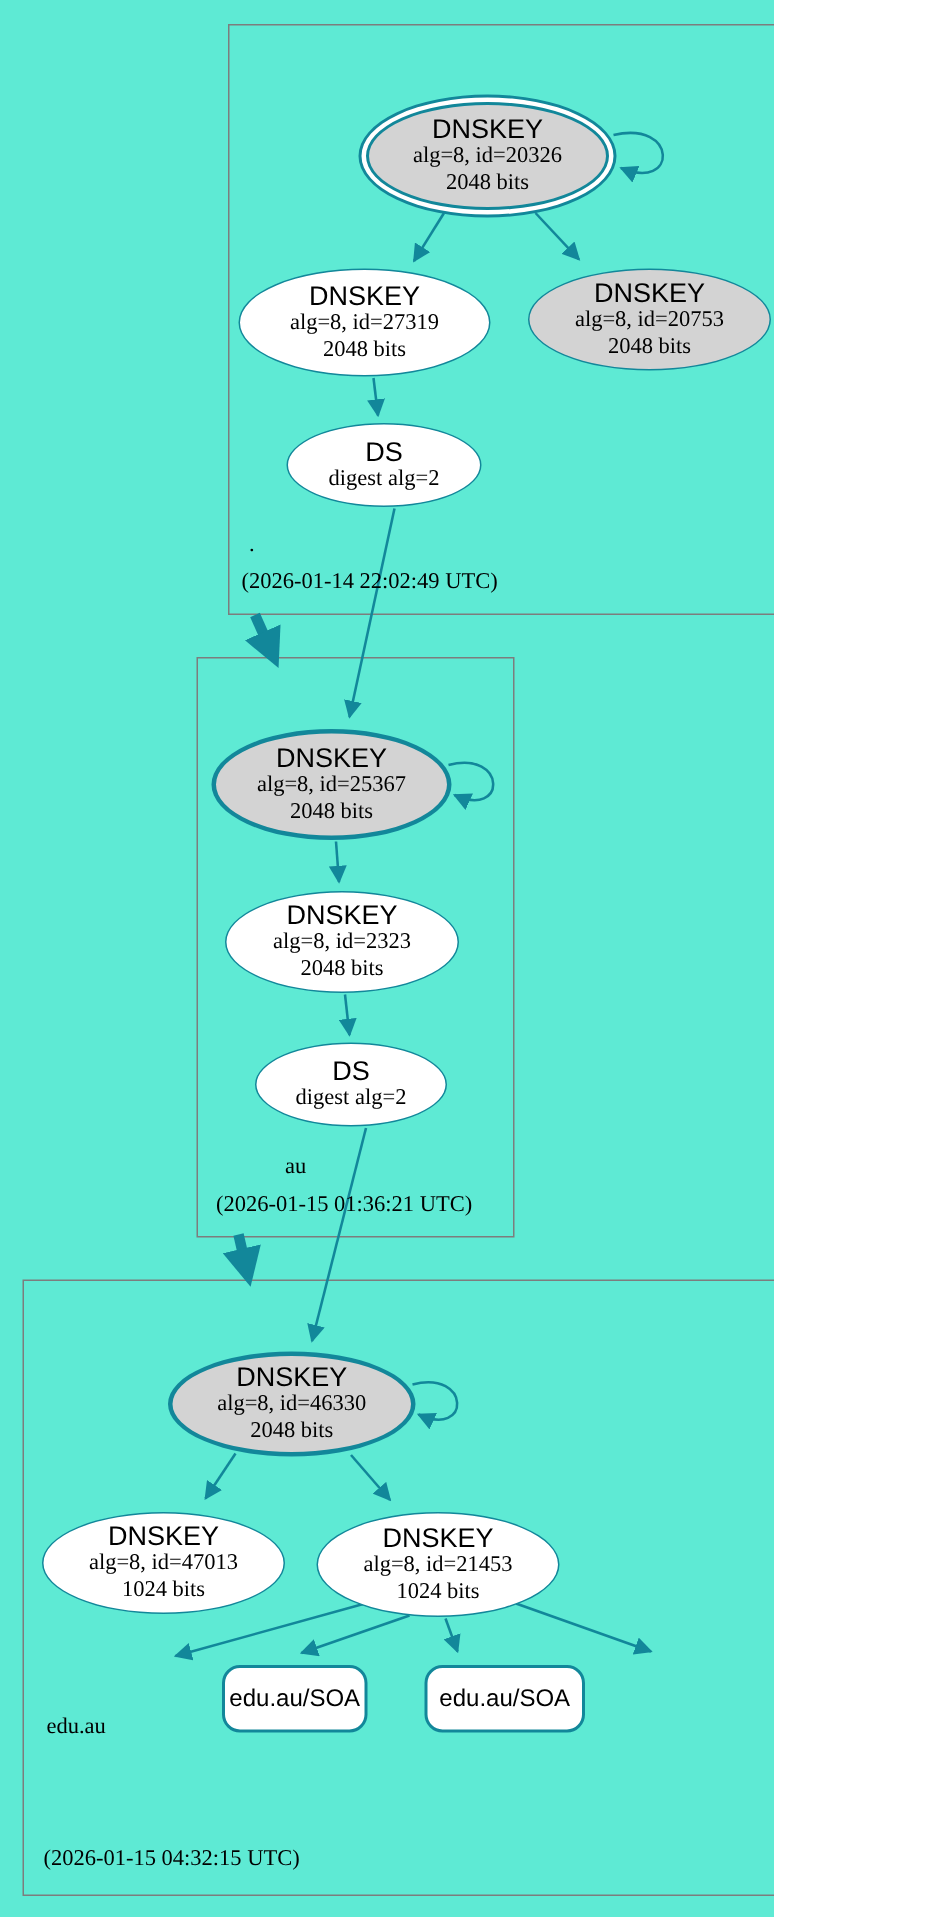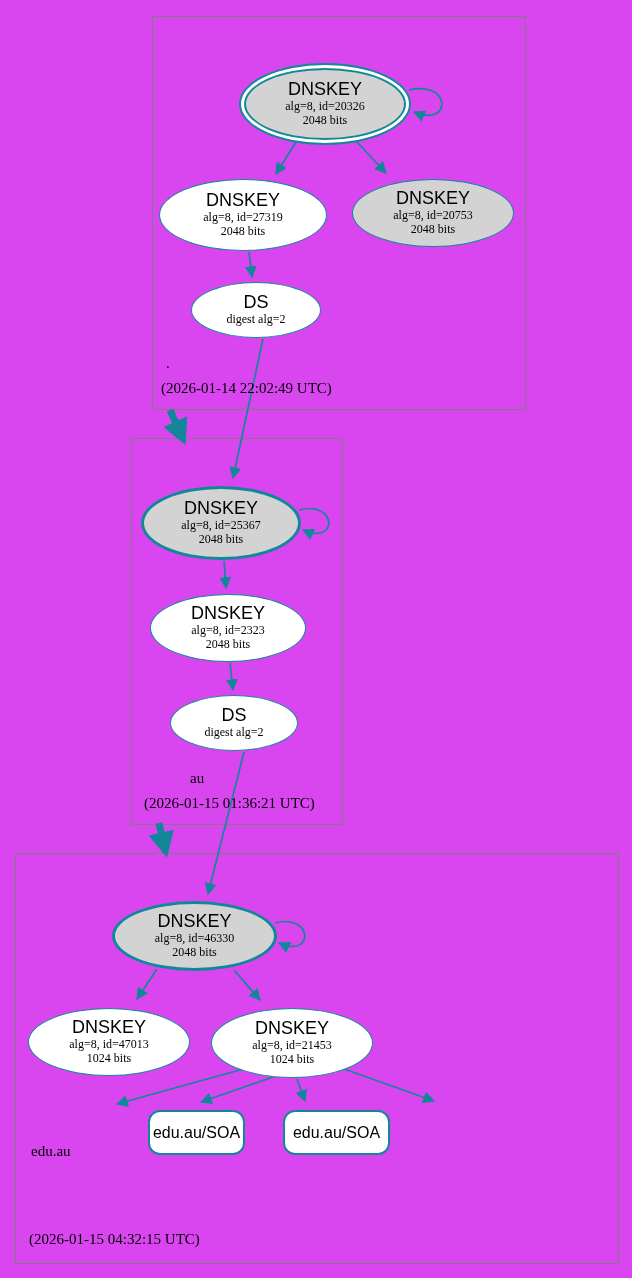--- a/index.html
+++ b/index.html
@@ -1,31 +1,31 @@
 <!DOCTYPE html>
 <html><head>
 <meta charset="utf-8">
 <style>
   html,body{margin:0;padding:0;background:#ffffff;}
-  #stage{position:relative;width:632px;height:1278px;background:#d946ef;overflow:hidden;
+  #stage{position:relative;width:516px;height:1278px;background:#5eead4;overflow:hidden;
          font-family:"Liberation Serif", serif;}
   .zone-box{position:absolute;border:1px solid #7d7d7d;background:transparent;z-index:0;}
   .zone-label{position:absolute;font-family:"Liberation Serif", serif;font-size:15px;color:#000;z-index:3;}
   .edges{position:absolute;left:0;top:0;width:632px;height:1278px;z-index:1;}
   .node{position:absolute;z-index:2;display:flex;flex-direction:column;align-items:center;
         justify-content:center;text-align:center;box-sizing:border-box;}
   .ellipse{border:1.7px solid #12879a;border-radius:50%;background:#ffffff;}
   .ellipse.gray{background:#d3d3d3;}
   .ellipse.thick{border-width:3px;}
   .ellipse.double{background:#ffffff;border-width:2px;}
   .ellipse.double::before{content:"";position:absolute;left:3px;top:3px;right:3px;bottom:3px;
         border:2px solid #12879a;border-radius:50%;background:#d3d3d3;z-index:0;}
   .node > div{position:relative;z-index:1;}
   .nt{font-family:"Liberation Sans", sans-serif;font-size:18px;color:#000;line-height:1.08;}
-  .nd{font-family:"Liberation Serif", serif;font-size:12px;color:#000;line-height:1.15;}
+  .nd{font-family:"Liberation Serif", serif;font-size:15px;color:#000;line-height:1.15;}
   .rr{border:2px solid #12879a;border-radius:12px;background:#ffffff;
       font-family:"Liberation Sans", sans-serif;font-size:16px;color:#000;z-index:2;}
 </style>
 </head>
 <body>
 
 <div id="stage">
 
   <div class="zone-box" style="left:152px;top:16px;width:372px;height:392px;"></div>
   <div class="zone-box" style="left:131px;top:438px;width:210px;height:385px;"></div>

